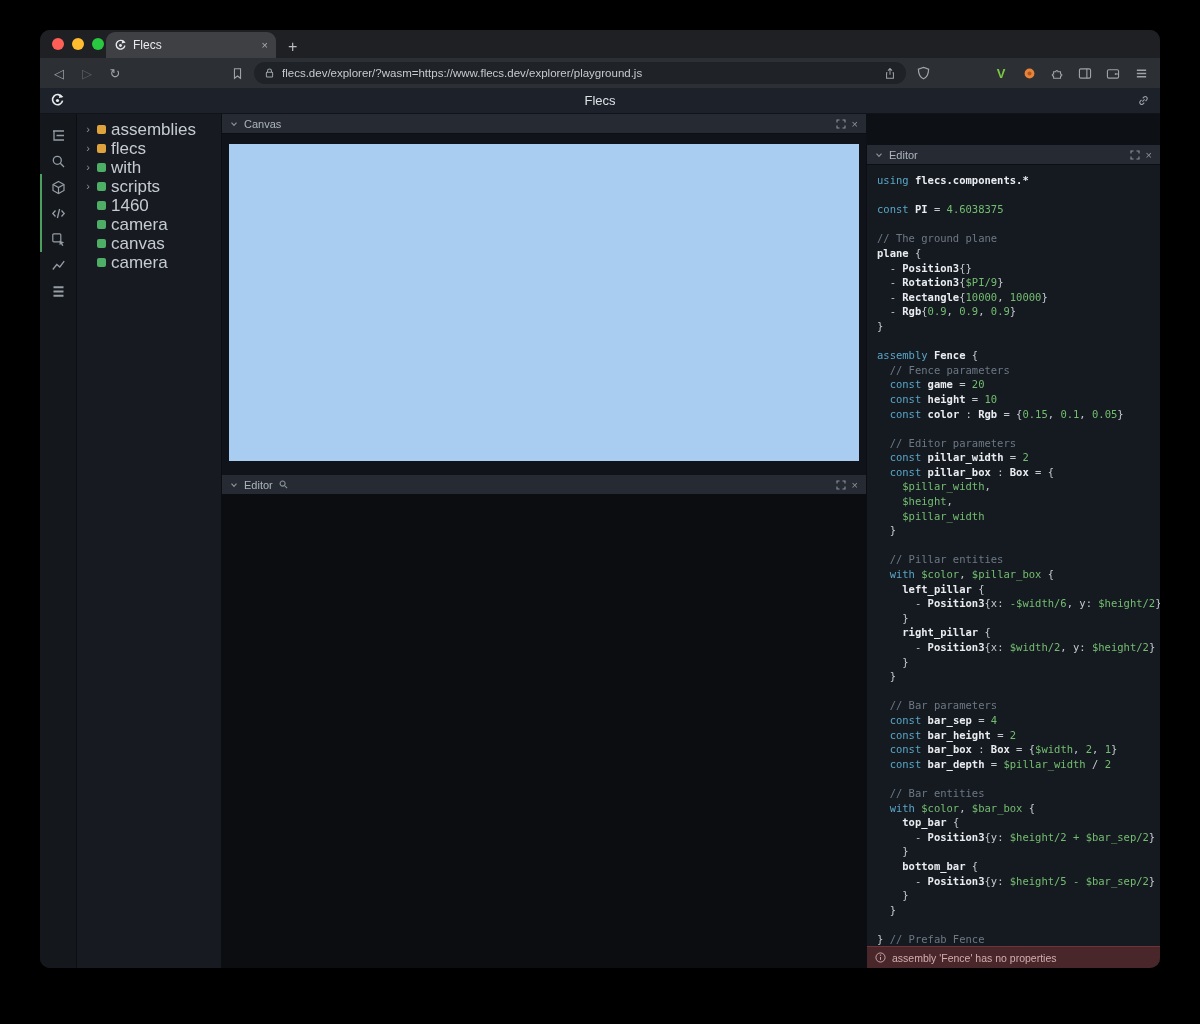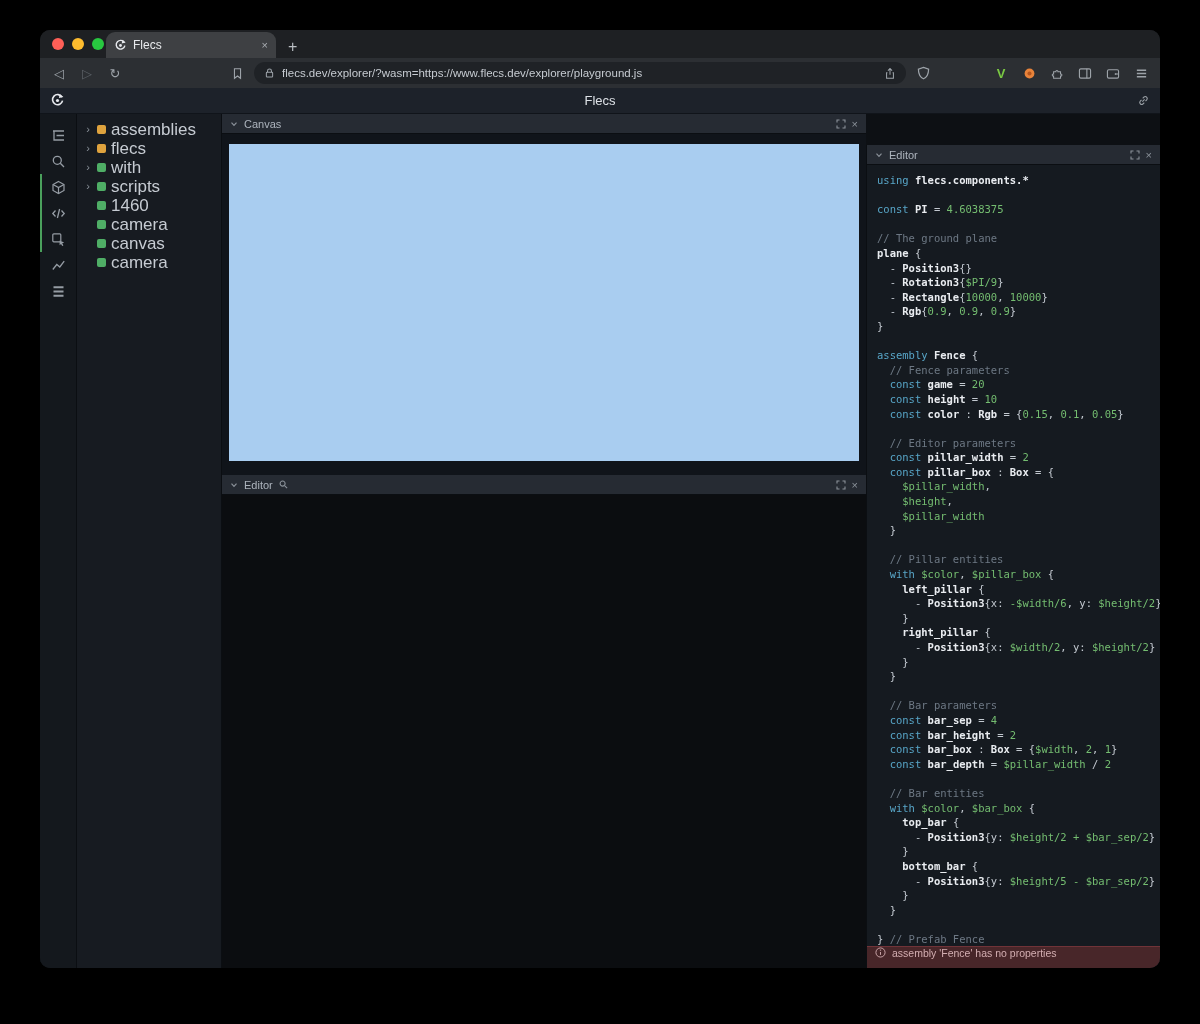--- a/index.html
+++ b/index.html
@@ -68,21 +68,21 @@
   .editorcol { width:294px; flex:none; display:flex; flex-direction:column; background:#151a20; border-left:1px solid #0b0e12;margin-top:31px; }
   .editor-body { flex:1; min-height:0; overflow:hidden; padding:8px 0 0 10px; }
   .code-line { font-family:"DejaVu Sans Mono", monospace; font-size:10.5px; line-height:14.6px; min-height:14.6px; white-space:pre; }
   .tok-k { color:#58a6c8; }
   .tok-b { color:#e9ecf0; font-weight:bold; }
   .tok-g { color:#74bd70; }
   .tok-c { color:#6d7884; }
   .tok-p { color:#c3c9d0; }
   .editor-status {
     height:22px; flex:none; background:#482629; border-top:1px solid #703338;
-    display:flex; gap:6px; padding:0 8px;
+    display:flex; align-items:center; gap:6px; padding:0 8px;
   }
   .status-text { color:#d3aeb1; font-size:10.5px; white-space:nowrap; overflow:hidden; }
 </style>
 </head>
 <body>
 
 <div class="window">
 
   <div class="tabstrip">
     <div class="traffic">

